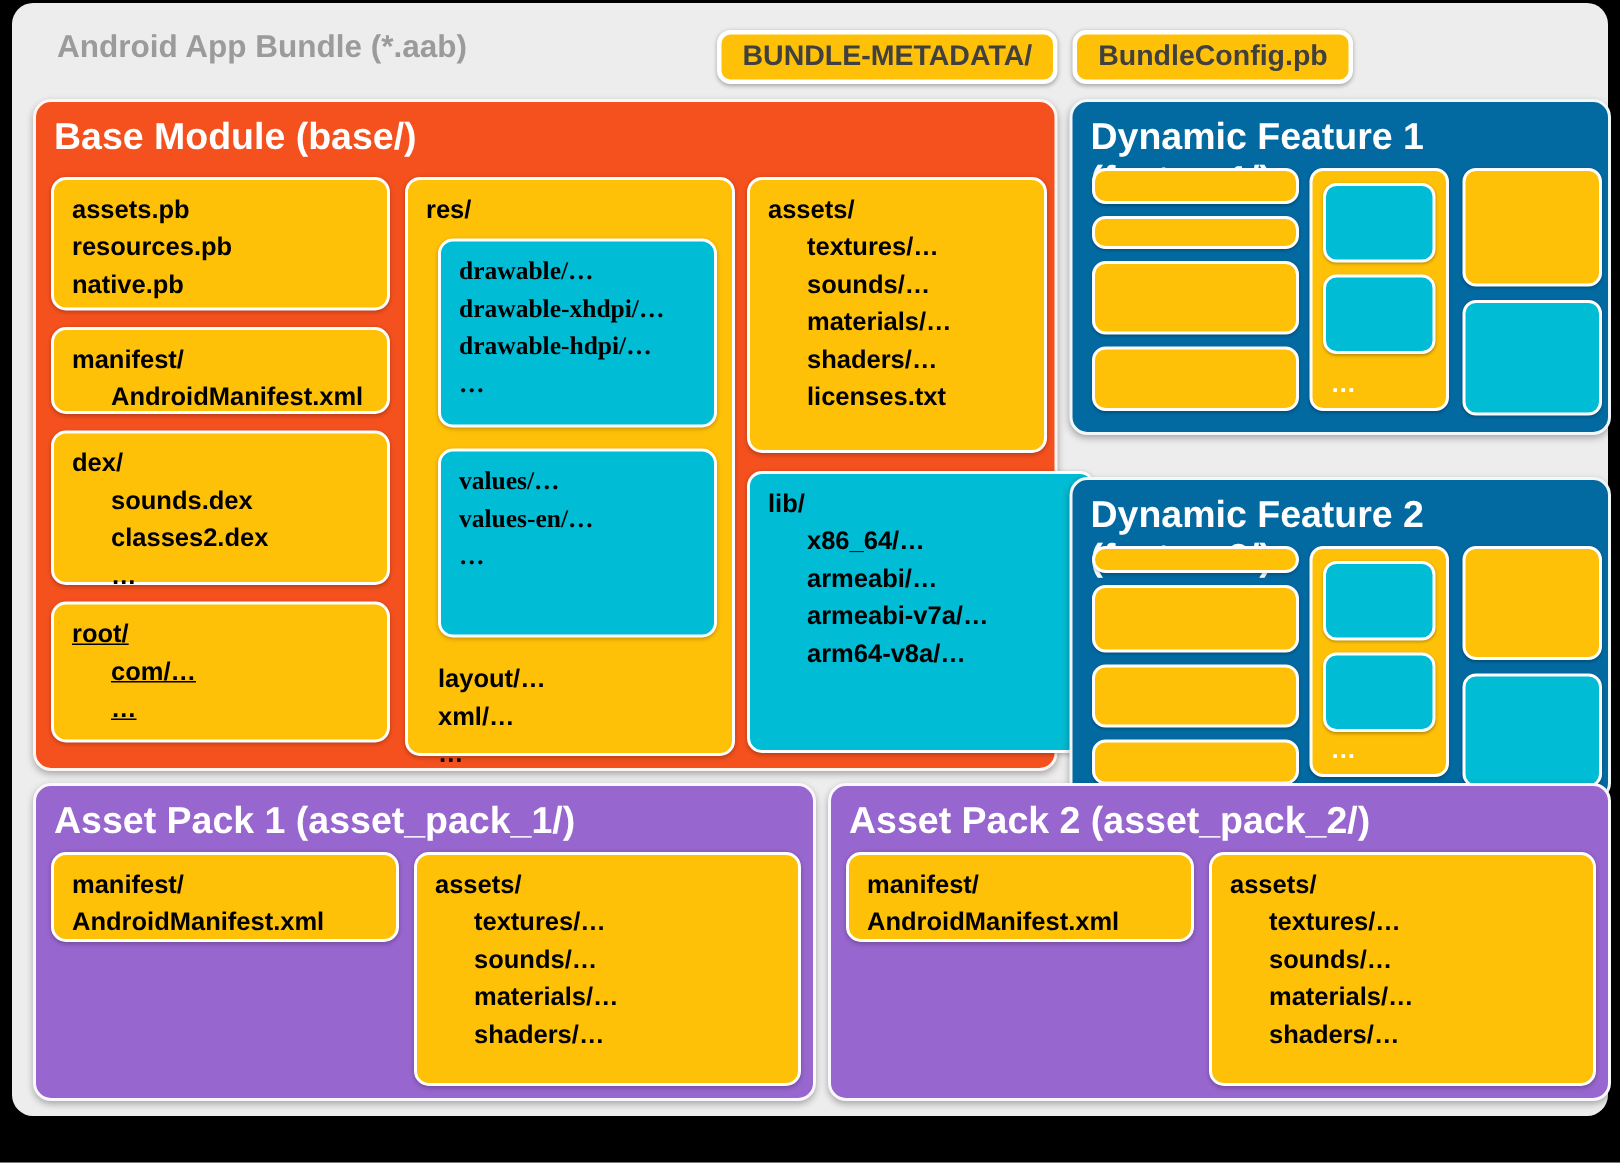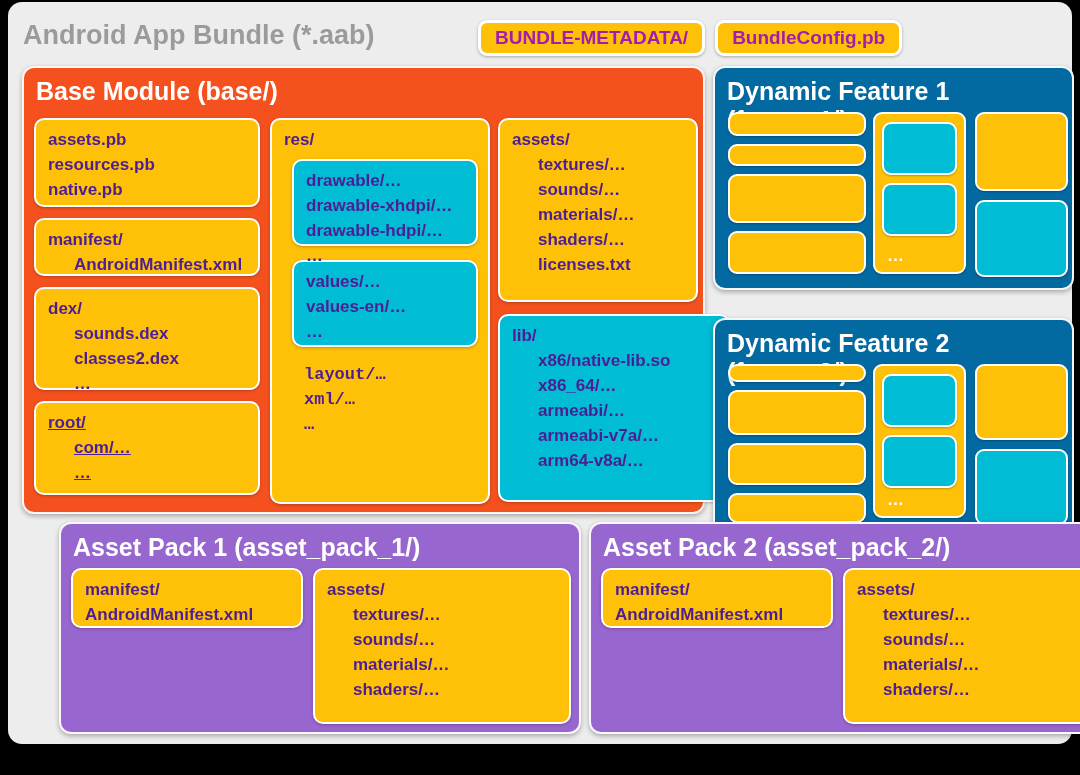--- a/index.html
+++ b/index.html
@@ -5,57 +5,57 @@
   html,body{margin:0;padding:0;}
   body{
     width:1080px;height:775px;background:#000;position:relative;overflow:hidden;
     font-family:"Liberation Sans","DejaVu Sans",sans-serif;font-weight:bold;
   }
   .window{
     position:absolute;left:8px;top:2px;width:1064px;height:742px;
     background:#EDEDED;border-radius:14px;box-shadow:0 3px 8px rgba(0,0,0,.55);
   }
   .page-title{
-    position:absolute;left:15px;top:18px;font-size:27px;color:#9B9B9B;
+    position:absolute;left:30px;top:18px;font-size:21px;color:#9B9B9B;
   }
   .badges{position:absolute;left:470px;top:18px;display:flex;gap:10px;}
   .badge{
-    background:#FFC107;color:#a21caf;border:3px solid #fff;border-radius:9px;
+    background:#FFC107;color:#404040;border:3px solid #fff;border-radius:9px;
     font-size:19px;padding:4px 14px;box-shadow:0 1px 3px rgba(0,0,0,.3);
     white-space:nowrap;
   }
   .panel{
     position:absolute;border-radius:12px;border:2px solid rgba(255,255,255,.95);
     box-shadow:0 2px 5px rgba(0,0,0,.3);box-sizing:border-box;color:#fff;
   }
   .panel-title{font-size:25px;padding:9px 12px 0 12px;}
   .orange{background:#F4511E;}
   .green{background:#0369a1;}
-  .purple{background:#9766CE;margin-left:37px;}
+  .purple{background:#9766CE;}
   .filebox{
     background:#FFC107;border:2px solid #fff;border-radius:10px;
     box-shadow:0 1px 3px rgba(0,0,0,.25);box-sizing:border-box;
-    color:#4c1d95;font-size:17px;line-height:25px;padding:7px 12px;
+    color:#000000;font-size:17px;line-height:25px;padding:7px 12px;
   }
   .cyanbox{background:#00BCD4;}
   .filebox div{white-space:nowrap;}
   .filebox .ind, .lines .ind{padding-left:26px;}
 
   
   #base{left:14px;top:64px;width:683px;height:448px;}
   .bm-col1{position:absolute;left:10px;top:50px;width:226px;display:flex;flex-direction:column;gap:11px;}
   .bm-col1 .b1{height:89px;}
   .bm-col1 .b2{height:58px;}
   .bm-col1 .b3{height:103px;}
   .bm-col1 .b4{height:94px;text-decoration:underline;}
   #res-box{position:absolute;left:246px;top:50px;width:220px;height:386px;padding:7px 0 0 0;}
   #res-box .res-label{padding:0 12px;}
-  #res-box .inner{margin:7px 10px 0 20px;height:87px;}
+  #res-box .inner{margin:7px 10px 0 20px;height:126px;font-family:Liberation Serif, serif;}
   #res-box .inner2{margin-top:14px;}
-  #res-box .tail{margin-top:15px;padding-left:32px;font-size:17px;line-height:25px;font-family:Liberation Mono, monospace;}
+  #res-box .tail{margin-top:15px;padding-left:20px;font-size:17px;line-height:25px;}
   .bm-col3-a{position:absolute;left:474px;top:50px;width:200px;height:184px;}
   .bm-col3-b{position:absolute;left:474px;top:246px;width:232px;height:188px;}
 
   
   .df{left:705px;width:361px;}
   #df1{top:64px;height:224px;}
   #df2{top:296px;height:216px;margin-top:20px;}
   .df-left{position:absolute;left:13px;top:44px;width:138px;display:flex;flex-direction:column;gap:8px;}
   .mini{
     background:#FFC107;border:2px solid #fff;border-radius:9px;
@@ -140,21 +140,20 @@
     <div class="filebox bm-col3-a">
         <div>assets/</div>
         <div class="ind">textures/…</div>
         <div class="ind">sounds/…</div>
         <div class="ind">materials/…</div>
         <div class="ind">shaders/…</div>
         <div class="ind">licenses.txt</div>
       </div>
     <div class="filebox cyanbox bm-col3-b">
         <div>lib/</div>
-        <div class="ind">x86/native-lib.so</div>
         <div class="ind">x86_64/…</div>
         <div class="ind">armeabi/…</div>
         <div class="ind">armeabi-v7a/…</div>
         <div class="ind">arm64-v8a/…</div>
       </div>
   </div>
 
   <div class="panel green df" id="df1">
     <div class="panel-title">Dynamic Feature 1 (feature1/)</div>
     <div class="df-left">

